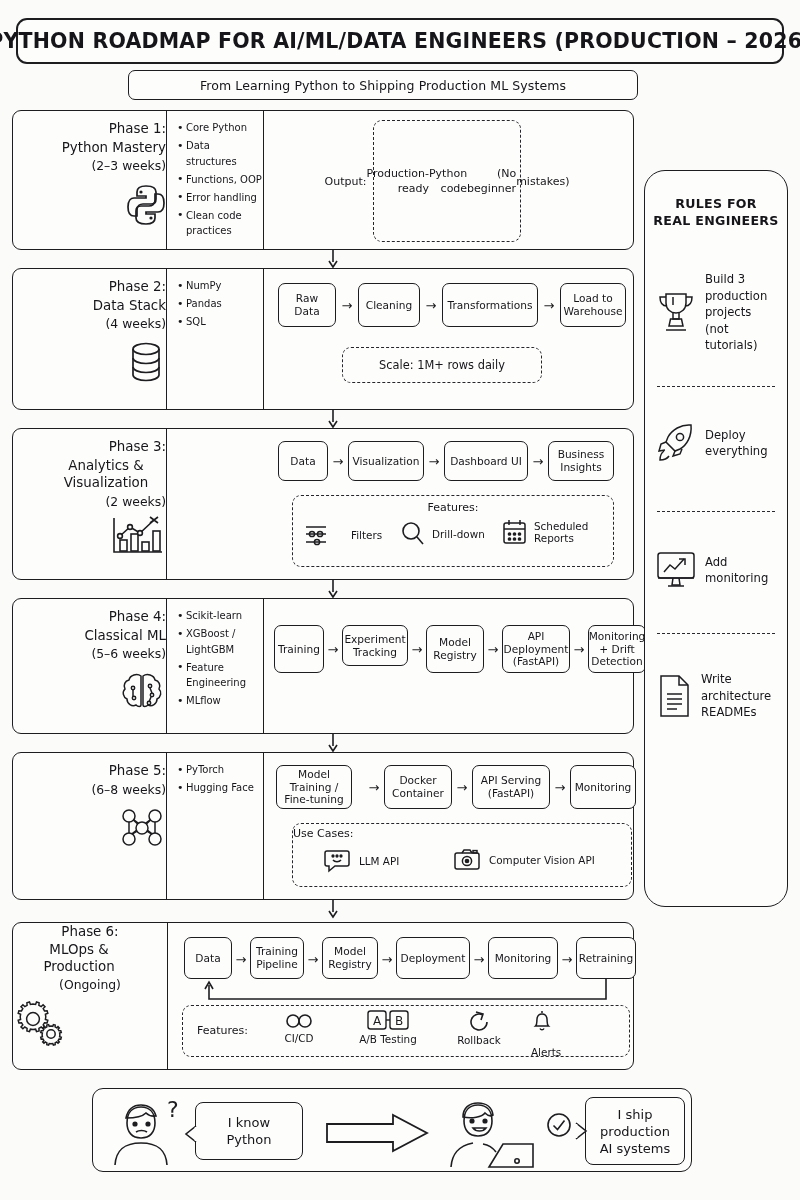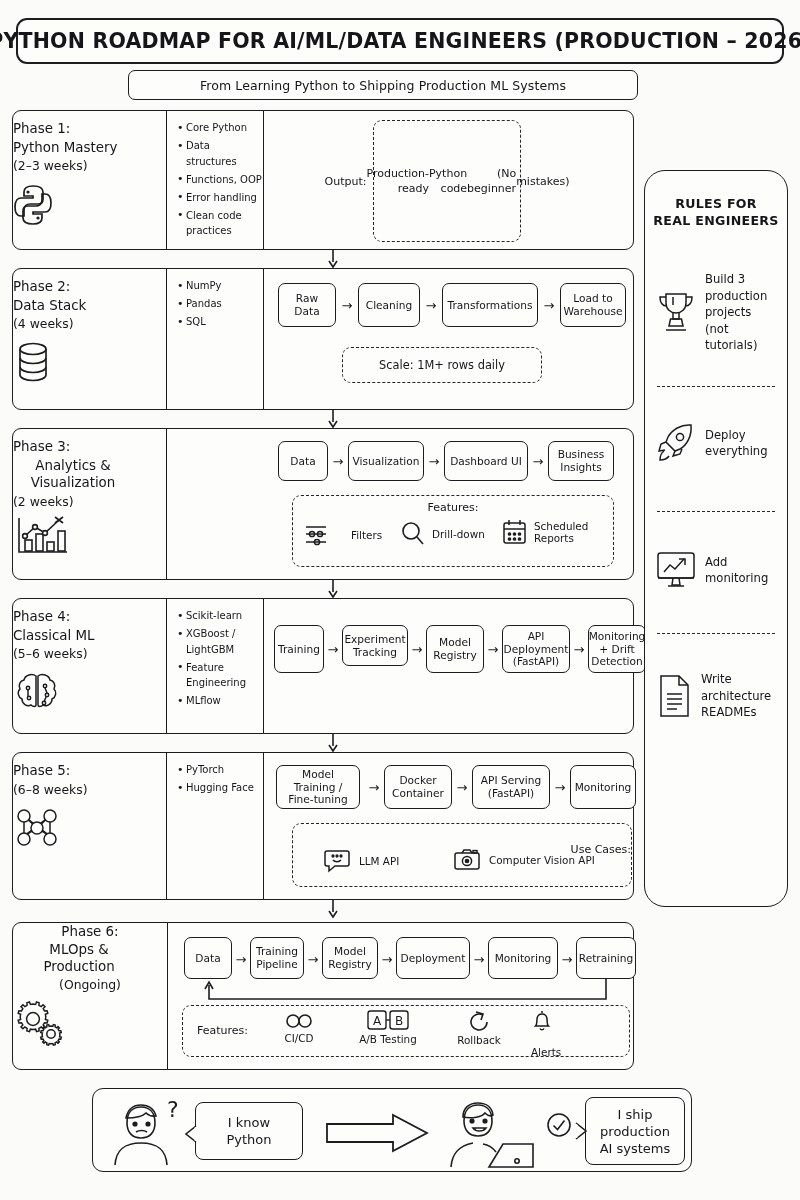--- a/index.html
+++ b/index.html
@@ -40,21 +40,21 @@
     display:flex; align-items:center; justify-content:center;
     border-width:1.4px; border-radius:7px;
   }
   #subtitle-text { font-size:12.5px; letter-spacing:.1px; }
 
   
   .phase { left:12px; width:622px; }
   .phase .col-title {
     position:absolute; left:0; top:0; bottom:0; width:154px;
     border-right:1.5px solid #1d1d20;
-    display:flex; flex-direction:column; align-items:flex-start;
+    display:flex; flex-direction:column; align-items:flex-end;
     justify-content:flex-start; padding-top:9px; gap:1px;
   }
   .col-title .ph-line { font-size:13.4px; line-height:17.5px; text-align:center; }
   .col-title .ph-weeks { font-size:12.4px; line-height:17px; text-align:center; }
   .col-title .ph-icon { margin-top:7px; }
 
   .phase .col-tools {
     position:absolute; top:0; bottom:0; width:97px;
     border-right:1.5px solid #1d1d20;
     padding:9px 0 0 10px;
@@ -346,30 +346,30 @@
           <circle cx="11" cy="33" r="6" fill="#fdfdfc"></circle>
           <circle cx="37" cy="33" r="6" fill="#fdfdfc"></circle>
         </svg>
       </div>
     </div>
     <ul class="col-tools" style="left:154px;">
       <li>PyTorch</li>
       <li>Hugging Face</li>
     </ul>
     <div class="col-flow" style="left:251px;right:0;">
-      <div class="fbox" style="left:12px;top:12px;width:84px;height:44px;">Model Training / Fine-tuning</div>
+      <div class="fbox" style="left:12px;top:12px;width:76px;height:44px;">Model Training / Fine-tuning</div>
       <div class="arrow" style="left:100px;top:26px;width:20px;height:16px;">→</div>
       <div class="fbox" style="left:120px;top:12px;width:68px;height:44px;">Docker Container</div>
       <div class="arrow" style="left:188px;top:26px;width:20px;height:16px;">→</div>
       <div class="fbox" style="left:208px;top:12px;width:78px;height:44px;">API Serving (FastAPI)</div>
       <div class="arrow" style="left:286px;top:26px;width:20px;height:16px;">→</div>
       <div class="fbox" style="left:306px;top:12px;width:66px;height:44px;">Monitoring</div>
 
       <div class="dashed" style="position:absolute;left:28px;top:70px;width:340px;height:64px;">
-        <div style="text-align:right;font-size:11px;margin-top:19px;">Use Cases:</div>
+        <div style="text-align:left;font-size:11px;margin-top:3px;">Use Cases:</div>
         <div style="position:absolute;left:30px;top:24px;display:flex;align-items:center;gap:8px;">
           <svg class="ic" width="28" height="26" viewBox="0 0 28 26" fill="none" stroke="#1d1d20" stroke-width="1.5">
             <path d="M4 3h20a2 2 0 012 2v11a2 2 0 01-2 2h-12l-6 5v-5H4a2 2 0 01-2-2V5a2 2 0 012-2z"></path>
             <circle cx="10" cy="8" r=".9" fill="#1d1d20"></circle>
               <circle cx="14" cy="8" r=".9" fill="#1d1d20"></circle>
               <circle cx="18" cy="8" r=".9" fill="#1d1d20"></circle>
             <path d="M10 12c1.8 2.2 6.2 2.2 8 0"></path>
           </svg>
           <span class="feat-lbl">LLM API</span>
         </div>

